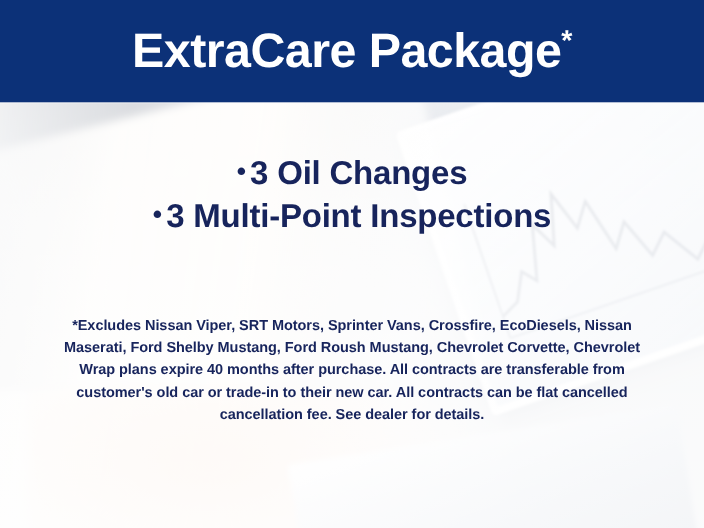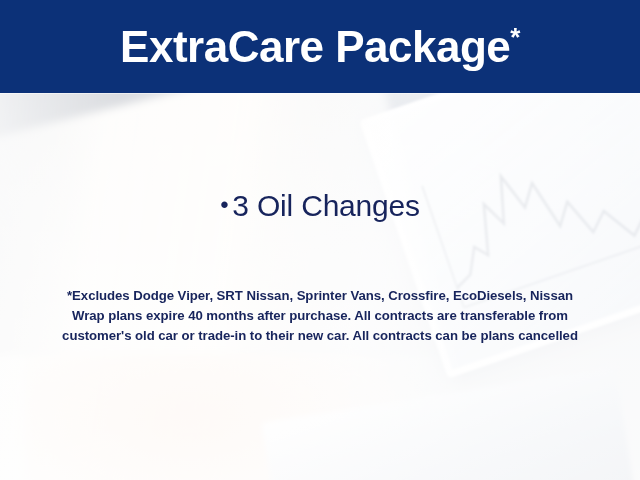--- a/index.html
+++ b/index.html
@@ -154,25 +154,24 @@
   .bullets {
     position: absolute;
     left: 0;
     top: 138px;
     width: 100%;
     text-align: center;
   }
   .bullet-line {
     color: #17245c;
     font-size: 30px;
-    font-weight: normal;
+    font-weight: bold;
     line-height: 1.30;
     letter-spacing: -0.2px;
     white-space: nowrap;
-    margin-top: 48px;
   }
   .bullet-line .dot {
     font-size: 24px;
     vertical-align: 3px;
     margin-right: 4px;
   }
 
   
   .fineprint {
     position: absolute;
@@ -213,21 +212,26 @@
   <div class="banner">
     <div class="banner-title">
       <span>ExtraCare Package</span><span class="star">*</span>
     </div>
   </div>
 
   <div class="bullets">
     <div class="bullet-line">
       <span class="dot">•</span><span>3 Oil Changes</span>
     </div>
+    <div class="bullet-line">
+      <span class="dot">•</span><span>3 Multi-Point Inspections</span>
+    </div>
   </div>
 
   <div class="fineprint">
-    <div>*Excludes Dodge Viper, SRT Nissan, Sprinter Vans, Crossfire, EcoDiesels, Nissan</div>
+    <div>*Excludes Nissan Viper, SRT Motors, Sprinter Vans, Crossfire, EcoDiesels, Nissan</div>
+    <div>Maserati, Ford Shelby Mustang, Ford Roush Mustang, Chevrolet Corvette, Chevrolet</div>
     <div>Wrap plans expire 40 months after purchase. All contracts are transferable from</div>
-    <div>customer's old car or trade-in to their new car. All contracts can be plans cancelled</div>
+    <div>customer's old car or trade-in to their new car. All contracts can be flat cancelled</div>
+    <div>cancellation fee. See dealer for details.</div>
   </div>
 
 </div>
 
 </body></html>

